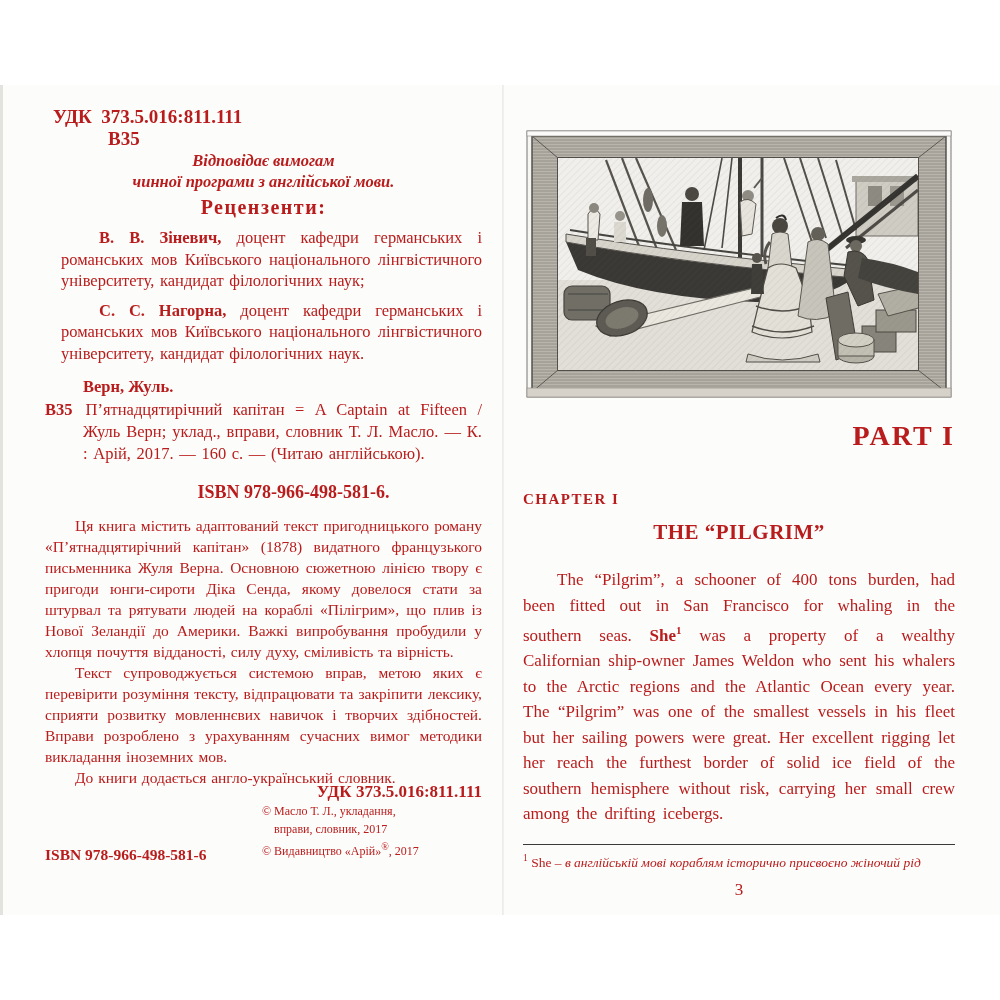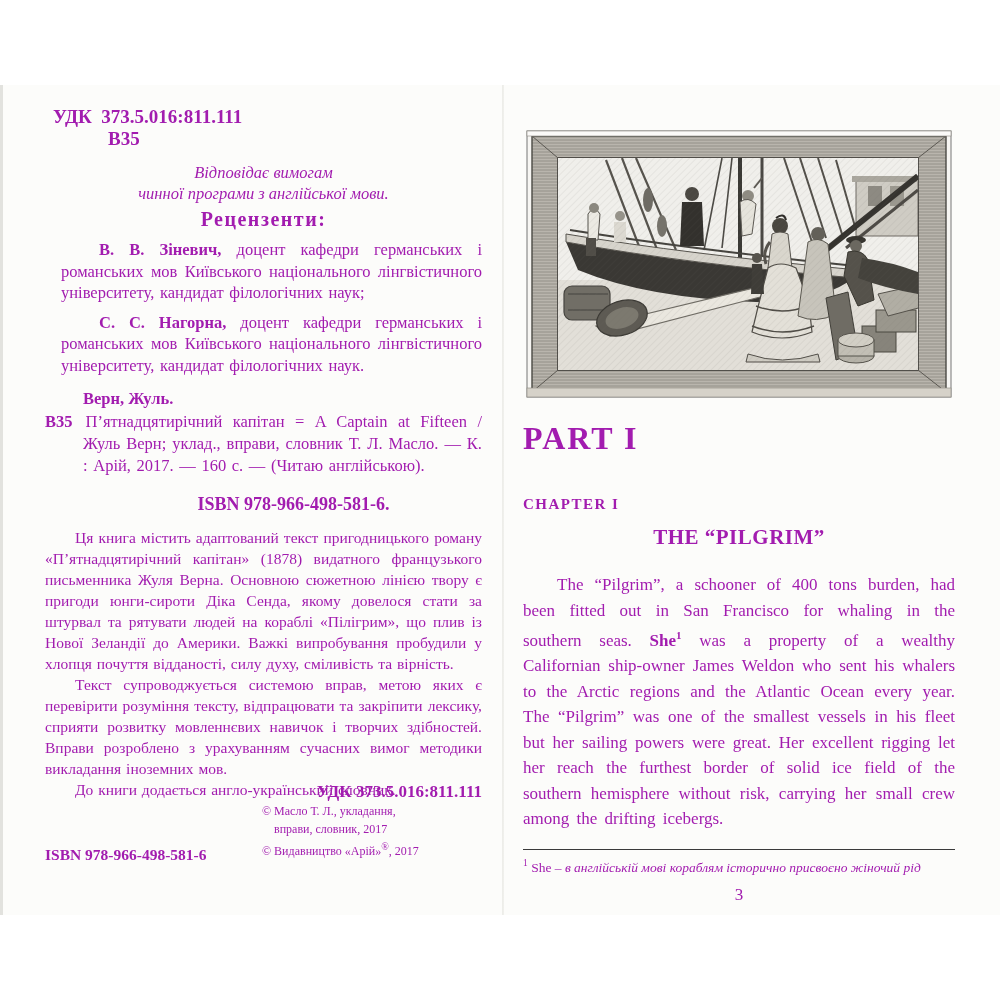--- a/index.html
+++ b/index.html
@@ -1,46 +1,46 @@
 <!DOCTYPE html>
 <html><head>
 <meta charset="utf-8">
 <style>
   html,body{margin:0;padding:0;background:#ffffff;}
   .canvas{position:relative;width:1000px;height:1000px;background:#ffffff;overflow:hidden;
-          font-family:"Liberation Serif","DejaVu Serif",serif;color:#a21caf;}
+          font-family:"Liberation Serif","DejaVu Serif",serif;color:#b91c1c;}
   .scan{position:absolute;left:0;top:85px;width:1000px;height:830px;background:#fcfcfa;}
   .scan-edge{position:absolute;left:0;top:85px;width:3px;height:830px;background:#e2e2de;}
   .seam{position:absolute;left:502px;top:85px;width:2px;height:830px;
         background:linear-gradient(to right,#f1f1ed,#e9e9e5,#f6f6f2);}
 
   
   .page-left{position:absolute;left:45px;top:106px;width:437px;}
   .udk-top{font-weight:bold;font-size:19px;white-space:pre;margin-left:8px;line-height:22px;}
   .udk-code{font-weight:bold;font-size:19px;margin-left:63px;line-height:22px;}
-  .motto{margin-top:12px;text-align:center;font-style:italic;font-weight:normal;font-size:16.5px;line-height:21px;}
+  .motto{margin-top:0;text-align:center;font-style:italic;font-weight:bold;font-size:16.5px;line-height:21px;}
   .rev-head{margin-top:4px;text-align:center;font-weight:bold;font-size:20px;letter-spacing:1.5px;}
   .rev{margin:8px 0 0 16px;text-align:justify;text-indent:38px;font-size:16.5px;line-height:21.5px;word-spacing:1.5px;}
   .author-line{margin-top:13px;margin-left:38px;font-weight:bold;font-size:16.5px;}
   .entry{margin-top:2px;padding-left:38px;text-indent:-38px;text-align:justify;
          font-size:16.5px;line-height:22px;word-spacing:1.5px;}
   .entry-code{font-weight:bold;margin-right:13px;}
   .isbn-mid{margin-top:12px;margin-left:60px;font-weight:bold;font-size:18px;text-align:center;}
   .annot{margin-top:12px;}
   .annot p{margin:0;text-align:justify;text-indent:30px;font-size:15.5px;line-height:21px;word-spacing:1px;}
   .udk-bottom{position:absolute;left:45px;top:782px;width:437px;text-align:right;
               font-weight:bold;font-size:17px;}
   .isbn-bottom{position:absolute;left:45px;top:846px;font-weight:bold;font-size:15.5px;}
   .copyright{position:absolute;left:262px;top:802px;width:225px;font-size:12px;line-height:18px;}
   .copyright .cont{margin-left:12px;}
 
   
   .page-right{position:absolute;left:523px;top:130px;width:432px;}
   .illus{width:426px;height:268px;display:block;margin:0 auto;}
-  .part-title{margin-top:22px;text-align:left;font-weight:bold;font-size:32px;letter-spacing:2px;}
+  .part-title{margin-top:22px;text-align:right;font-weight:bold;font-size:28px;letter-spacing:2px;}
   .chapter-label{margin-top:39px;text-align:left;font-weight:bold;font-size:15px;letter-spacing:1.5px;font-family:Liberation Serif, serif;}
   .chapter-title{margin-top:12px;text-align:center;font-weight:bold;font-size:21px;letter-spacing:0.5px;}
   .body-p{margin-top:22px;text-align:justify;text-indent:34px;font-size:17px;line-height:25.5px;word-spacing:3px;}
   .body-p sup{font-size:11px;}
   .fn-rule{margin-top:6px;border-top:1.5px solid #3a3a3a;width:100%;height:0;}
   .footnote{margin-top:5px;font-size:13.5px;line-height:17px;}
   .footnote .fn-it{font-style:italic;}
   .footnote sup{font-size:9.5px;}
   .page-num{margin-top:10px;text-align:center;font-size:17px;}
 </style>

